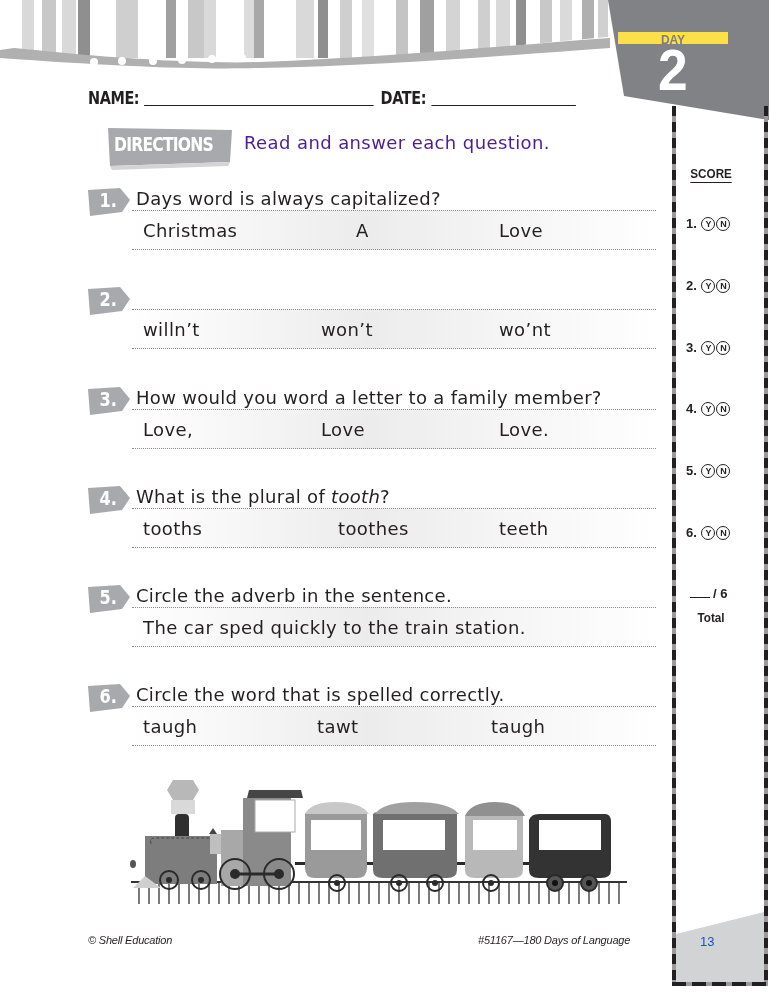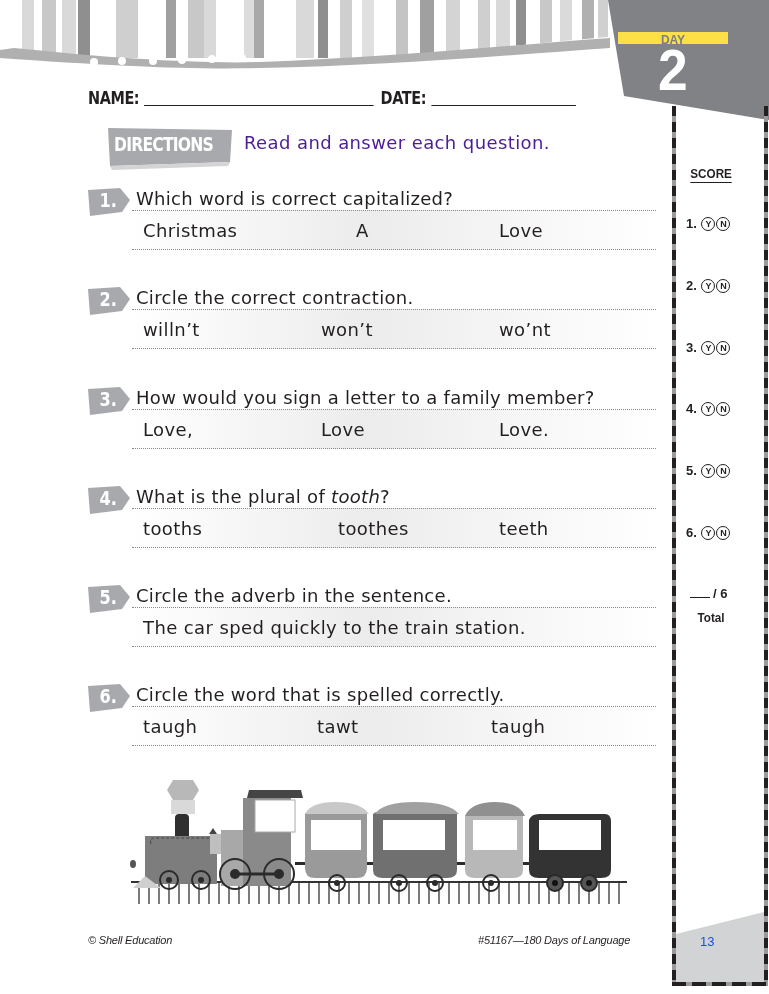--- a/index.html
+++ b/index.html
@@ -126,51 +126,50 @@
 </div>
 <div class="directions-text">Read and answer each question.</div>
 
 <div class="question" style="top:186px; height:70px;">
   <div class="q-badge">
     <svg width="46" height="32" viewBox="0 0 46 32">
         <path d="M2,4 L34,2 L44,14 L36,26 L4,30 Z" fill="#a7a9ac"></path>
       </svg>
     <span>1.</span>
   </div>
-  <div class="q-text">Which word is correct capitalized?</div>
+  <div class="q-text">Days word is always capitalized?</div>
   <div class="answer-row">
     <span class="answer" style="left:11px">Christmas</span>
     <span class="answer" style="left:224px">A</span>
     <span class="answer" style="left:367px">Love</span>
   </div>
 </div>
 
 <div class="question" style="top:285px; height:70px;">
   <div class="q-badge">
     <svg width="46" height="32" viewBox="0 0 46 32">
         <path d="M2,4 L34,2 L44,14 L36,26 L4,30 Z" fill="#a7a9ac"></path>
       </svg>
     <span>2.</span>
   </div>
-  <div class="q-text">Circle the correct contraction.</div>
   <div class="answer-row">
     <span class="answer" style="left:11px">willn’t</span>
     <span class="answer" style="left:189px">won’t</span>
     <span class="answer" style="left:367px">wo’nt</span>
   </div>
 </div>
 
 <div class="question" style="top:385px; height:70px;">
   <div class="q-badge">
     <svg width="46" height="32" viewBox="0 0 46 32">
         <path d="M2,4 L34,2 L44,14 L36,26 L4,30 Z" fill="#a7a9ac"></path>
       </svg>
     <span>3.</span>
   </div>
-  <div class="q-text">How would you sign a letter to a family member?</div>
+  <div class="q-text">How would you word a letter to a family member?</div>
   <div class="answer-row">
     <span class="answer" style="left:11px">Love,</span>
     <span class="answer" style="left:189px">Love</span>
     <span class="answer" style="left:367px">Love.</span>
   </div>
 </div>
 
 <div class="question" style="top:484px; height:70px;">
   <div class="q-badge">
     <svg width="46" height="32" viewBox="0 0 46 32">

